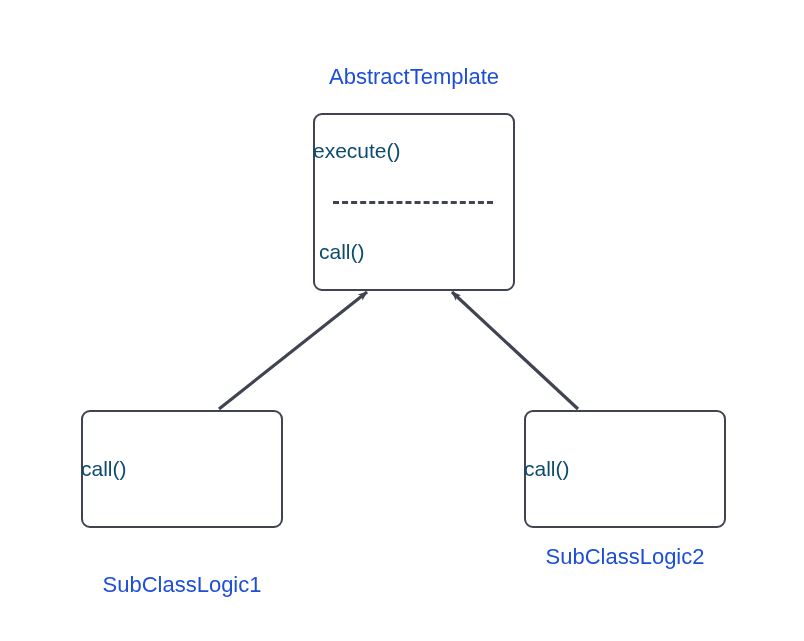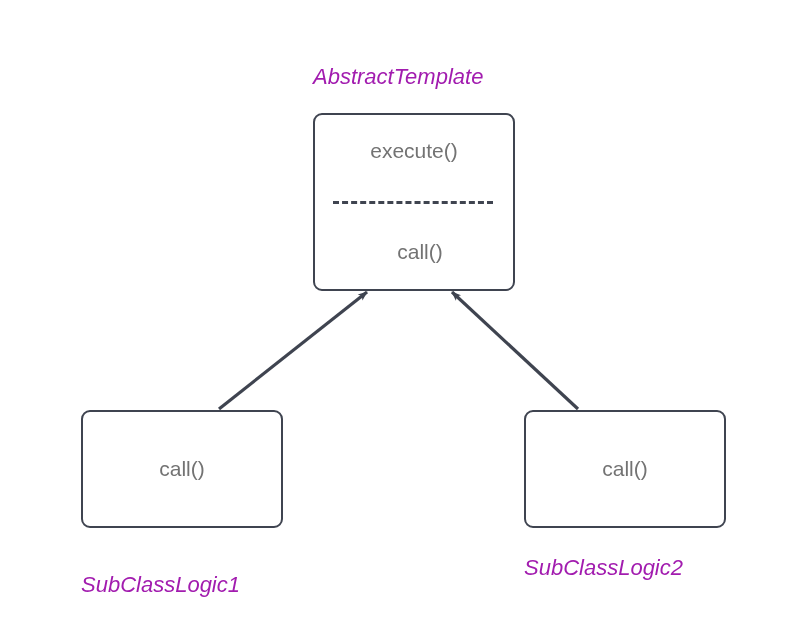--- a/index.html
+++ b/index.html
@@ -41,32 +41,31 @@
   .class-box {
     position: absolute;
     box-sizing: border-box;
     background: #ffffff;
     border: 2px solid #3f4450;
     border-radius: 9px;
   }
 
   .class-title {
     position: absolute;
-    color: #a21caf;
+    text-align: center;
+    color: #1d4ed8;
     font-size: 22px;
     line-height: 26px;
     white-space: nowrap;
     font-family: "Liberation Sans", sans-serif;
-    font-style: italic;
   }
 
   .member {
     position: absolute;
-    text-align: center;
-    color: #737373;
+    color: #0c4a6e;
     font-size: 21px;
     line-height: 25px;
     white-space: nowrap;
     font-family: "Liberation Sans", sans-serif;
   }
 
   
   .member-separator {
     position: absolute;
     height: 0;
@@ -128,21 +127,20 @@
   }
   #subclass-2-node .member-hook {
     left: 524px;
     top: 456px;
     width: 202px;
   }
   #subclass-2-node .class-title {
     left: 524px;
     top: 544px;
     width: 202px;
-    margin-top: 11px;
   }
 </style>
 </head>
 <body>
 
 <div id="diagram-canvas">
 
   <svg id="connector-layer" width="804" height="641" viewBox="0 0 804 641" xmlns="http://www.w3.org/2000/svg">
     <defs>
       <marker id="solid-arrowhead" markerWidth="11" markerHeight="11" refX="9.2" refY="4.2" orient="auto" markerUnits="userSpaceOnUse">

